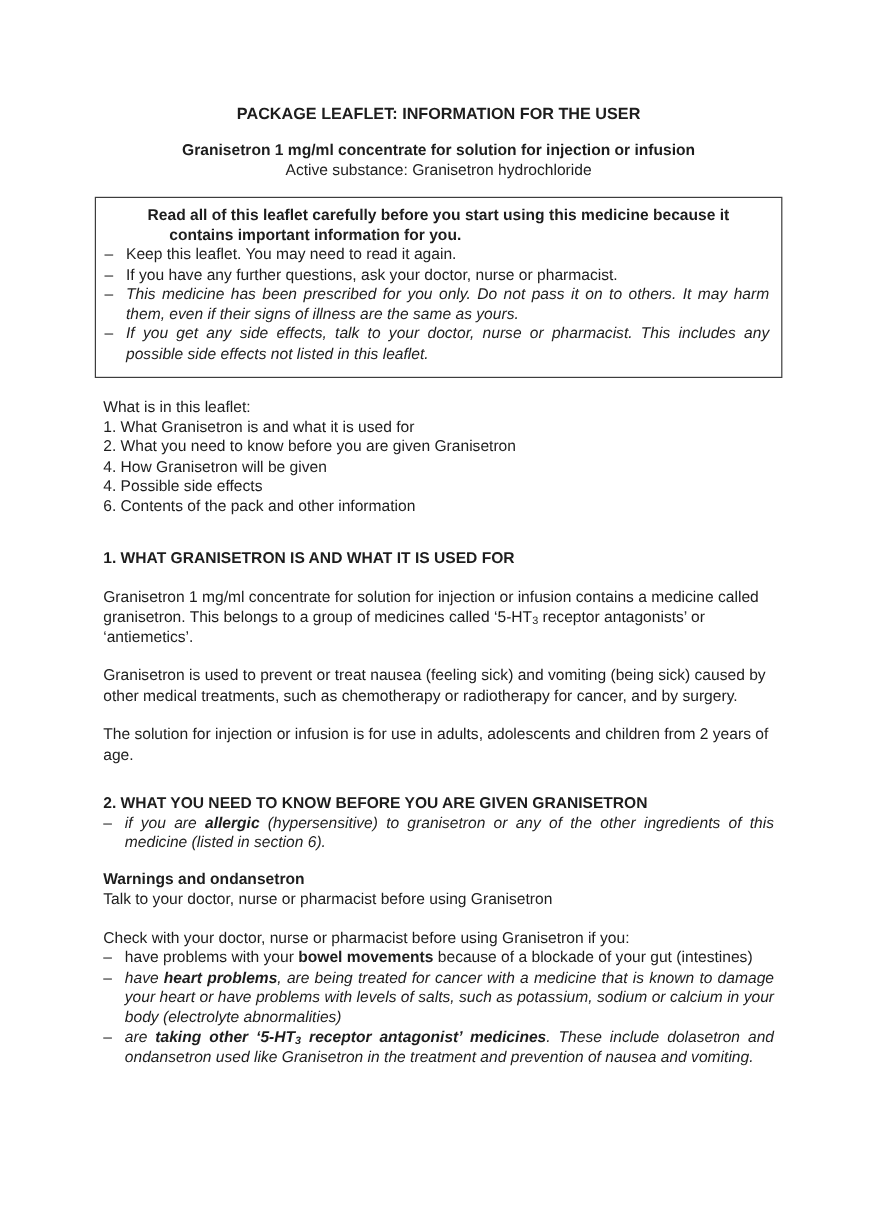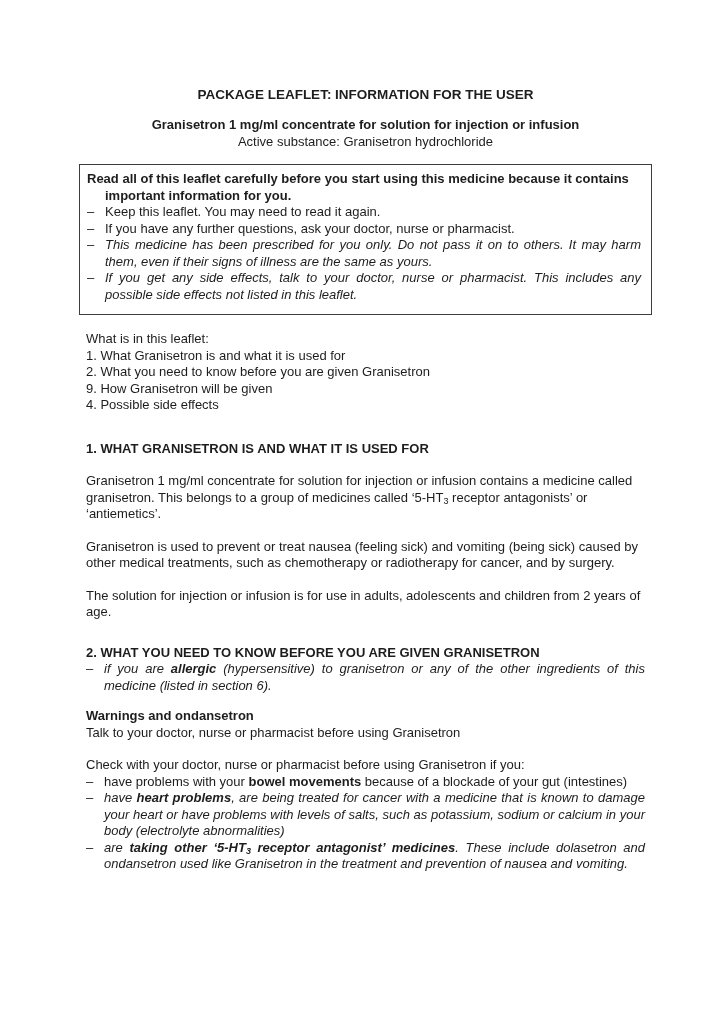--- a/index.html
+++ b/index.html
@@ -23,20 +23,21 @@
   .product { font-weight: bold; margin-top: 14px; }
   .box {
     border: 1.5px solid #3d3d3d;
     margin-top: 14px;
     padding: 6px 10px 11px 7px;
   }
   .box-heading {
     font-weight: bold;
     padding-left: 18px;
     text-indent: -18px;
+    margin-left: 36px;
   }
   .bullet { display: flex; }
   .bullet .marker { flex: 0 0 18px; }
   .bullet .btxt { flex: 1; }
   .justify .btxt { text-align: justify; font-style: italic; }
   .mt-blank { margin-top: 16px; }
   .mt-sub { margin-top: 14px; }
   .mt-sec1 { margin-top: 27px; }
   .mt-sec2 { margin-top: 24px; }
   sub { font-size: 9px; line-height: 0; vertical-align: -2px; }
@@ -69,22 +70,23 @@
       <div class="bullet justify">
         <span class="marker">–</span>
         <span class="btxt">If you get any side effects, talk to your doctor, nurse or pharmacist. This includes any possible side effects not listed in this leaflet.</span>
       </div>
     </div>
 
     <div class="inset mt-blank">
       <div><span class="bold">What is in this leaflet</span><span>:</span></div>
       <div>1. What Granisetron is and what it is used for</div>
       <div>2. What you need to know before you are given Granisetron</div>
-      <div>9. How Granisetron will be given</div>
+      <div>4. How Granisetron will be given</div>
       <div>4. Possible side effects</div>
+      <div>6. Contents of the pack and other information</div>
     </div>
 
     <h2 class="inset mt-sec1">1. WHAT GRANISETRON IS AND WHAT IT IS USED FOR</h2>
 
     <p class="inset mt-blank"><span>Granisetron 1 mg/ml concentrate for solution for injection or infusion contains a medicine called granisetron. This belongs to a group of medicines called ‘5-HT</span><sub>3</sub><span> receptor antagonists’ or ‘antiemetics’.</span></p>
 
     <p class="inset mt-blank">Granisetron is used to prevent or treat nausea (feeling sick) and vomiting (being sick) caused by other medical treatments, such as chemotherapy or radiotherapy for cancer, and by surgery.</p>
 
     <p class="inset mt-blank">The solution for injection or infusion is for use in adults, adolescents and children from 2 years of age.</p>
 

